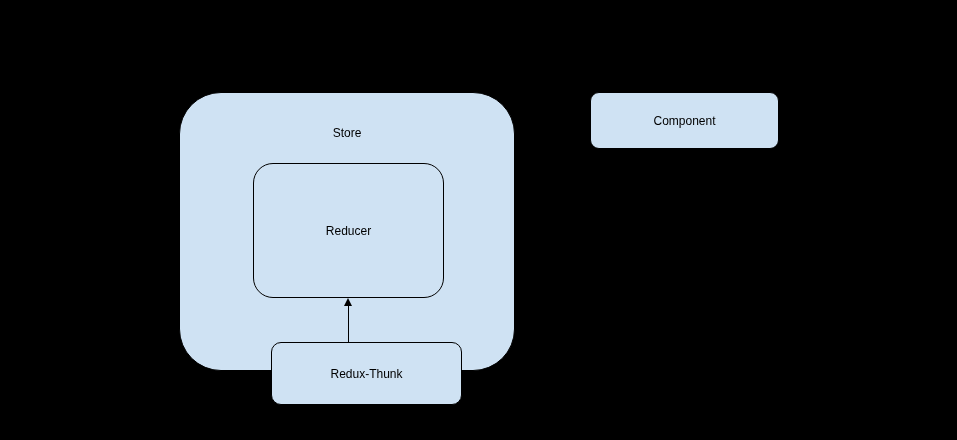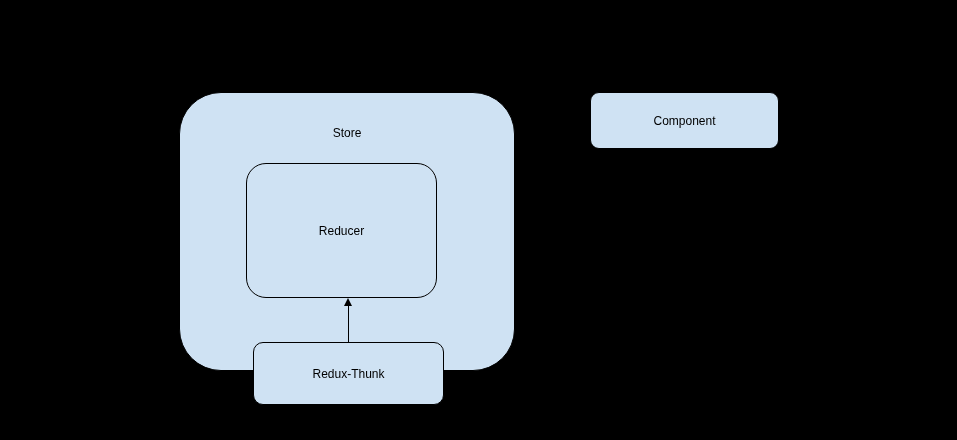--- a/index.html
+++ b/index.html
@@ -35,26 +35,26 @@
     border-radius: 42px;
     align-items: flex-start;
   }
   .store-label {
     position: absolute;
     left: 0; right: 0;
     top: 33px;
     text-align: center;
   }
   .node-reducer {
-    left: 246px; top: 163px;
+    left: 253px; top: 163px;
     width: 191px; height: 135px;
     border-radius: 20px;
   }
   .node-redux-thunk {
-    left: 253px; top: 342px;
+    left: 271px; top: 342px;
     width: 191px; height: 63px;
     border-radius: 10px;
   }
   .node-component {
     left: 590px; top: 92px;
     width: 189px; height: 57px;
     border-radius: 9px;
   }
   .node-action {
     left: 589px; top: 344px;

